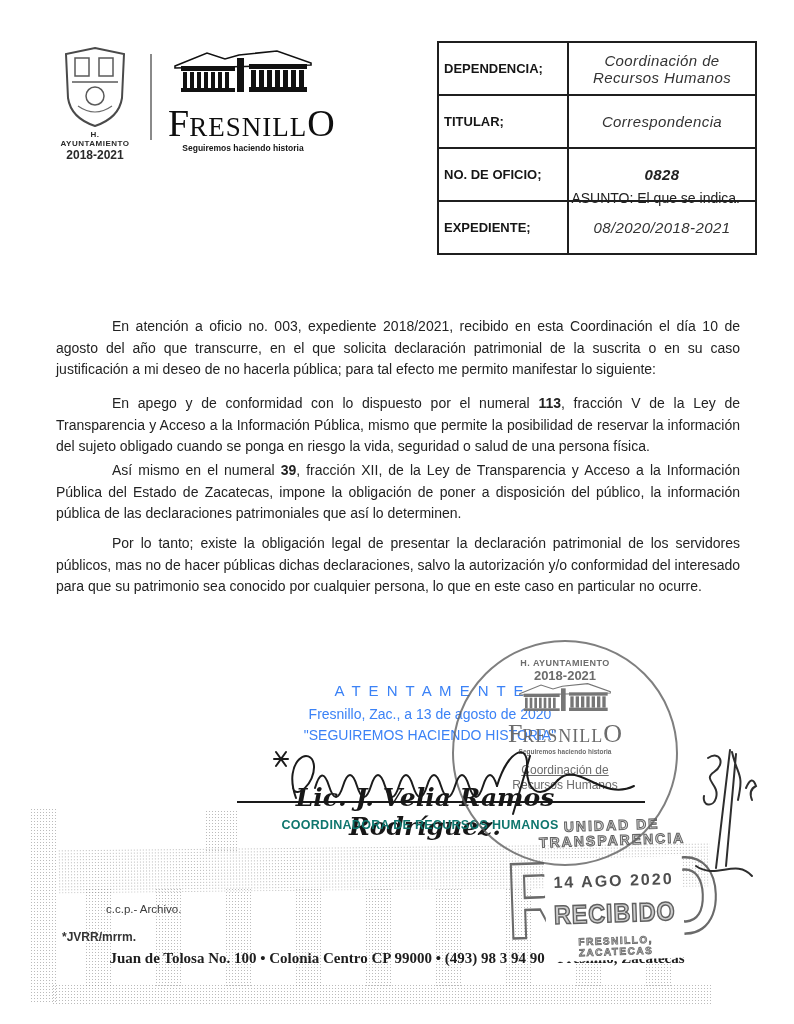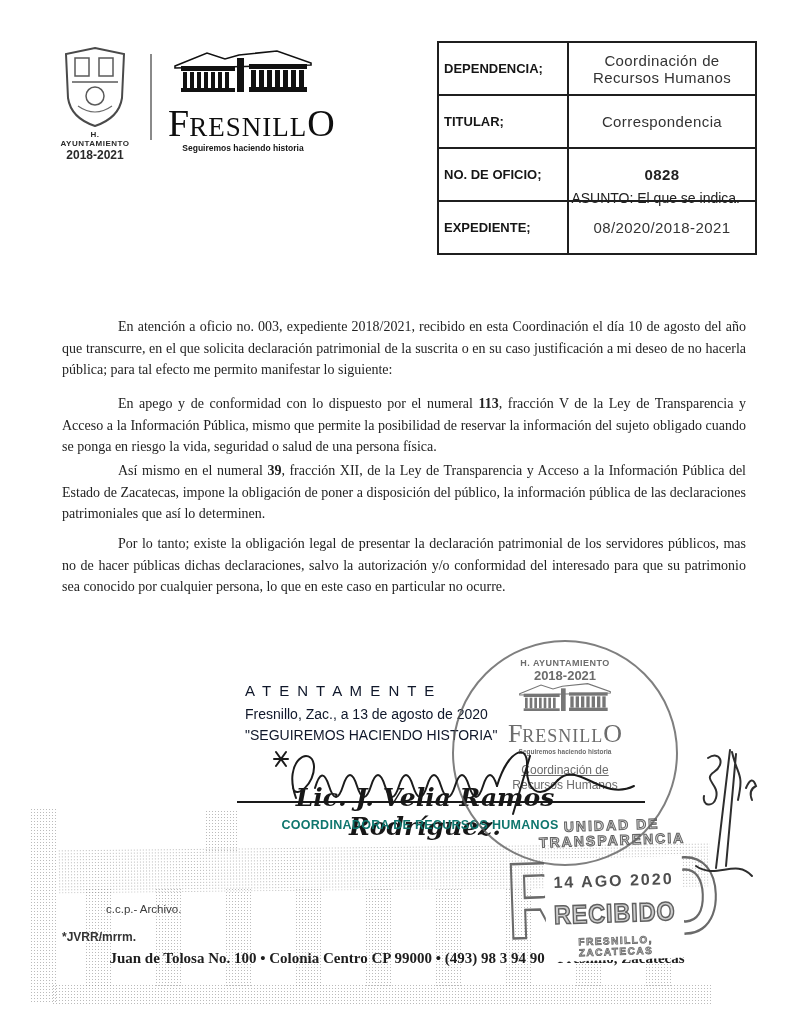--- a/index.html
+++ b/index.html
@@ -16,34 +16,34 @@
   .logo{left:168px;top:50px;width:150px;text-align:center;}
   .wordmark{font-family:"Liberation Serif",serif;color:#0e0e0e;line-height:1;margin-top:2px;white-space:nowrap;}
   .wm-big{font-size:38px;}
   .wm-mid{font-size:27px;letter-spacing:1px;}
   .tagline{font-size:8.5px;font-weight:bold;color:#151515;margin-top:1px;}
 
   
   .hdr-table{left:437px;top:41px;border-collapse:collapse;}
   .hdr-table td{border:2px solid #1f1f1f;vertical-align:middle;}
   .hdr-table .lbl{width:118px;font-size:13px;font-weight:bold;color:#161616;padding:18px 5px;margin-left:25px;}
-  .hdr-table .val{width:178px;font-size:15px;color:#333;text-align:center;letter-spacing:.4px;padding:2px 4px;}
+  .hdr-table .val{width:178px;font-size:15px;color:#333;text-align:center;letter-spacing:.4px;padding:2px 4px;font-style:italic;}
   .hdr-table .val-bold{font-weight:bold;color:#222;}
   .rh1{height:46px;} .rh2{height:23px;} .rh3{height:37px;} .rh4{height:36px;}
 
   .asunto{left:430px;top:190px;width:310px;text-align:right;font-size:14px;color:#222;}
 
   
   .recipient{left:62px;top:231px;font-size:13.5px;line-height:19px;color:#222;}
-  .para{left:62px;width:684px;font-size:14px;line-height:21.5px;text-align:justify;
-        text-indent:56px;color:#232323;font-family:Liberation Serif, serif;}
+  .para{left:56px;width:684px;font-size:14px;line-height:21.5px;text-align:justify;
+        text-indent:56px;color:#232323;}
   .p1{top:316px;} .p2{top:393px;} .p3{top:460px;} .p4{top:533px;} .p5{top:608px;}
 
   
-  .closing{left:245px;top:682px;width:370px;text-align:left;color:#0f172a;}
+  .closing{left:245px;top:682px;width:370px;text-align:center;color:#3b82f6;}
   .atent{font-size:15px;letter-spacing:2px;}
   .dateline{font-size:14px;margin-top:7px;}
   .motto{font-size:14px;margin-top:5px;}
   .sig-underline{left:237px;top:801px;width:408px;height:2px;background:#1a1a1a;z-index:4;}
   .signer-name{left:235px;top:783px;width:380px;text-align:center;z-index:4;
       font-family:"DejaVu Serif",serif;font-style:italic;font-weight:bold;font-size:25px;color:#171717;}
   .signer-title{left:240px;top:818px;width:360px;text-align:center;font-size:12.5px;
       font-weight:bold;letter-spacing:.3px;color:#0f766e;z-index:4;}
 
   

